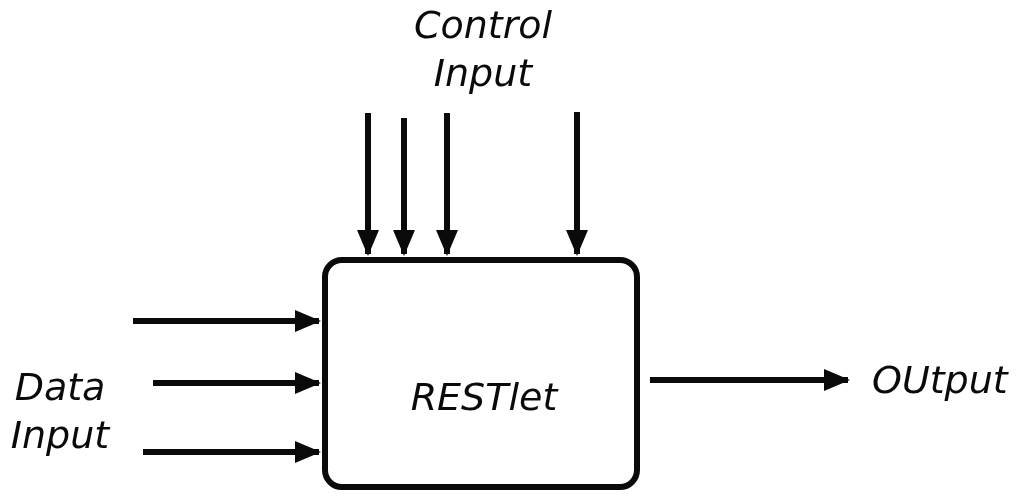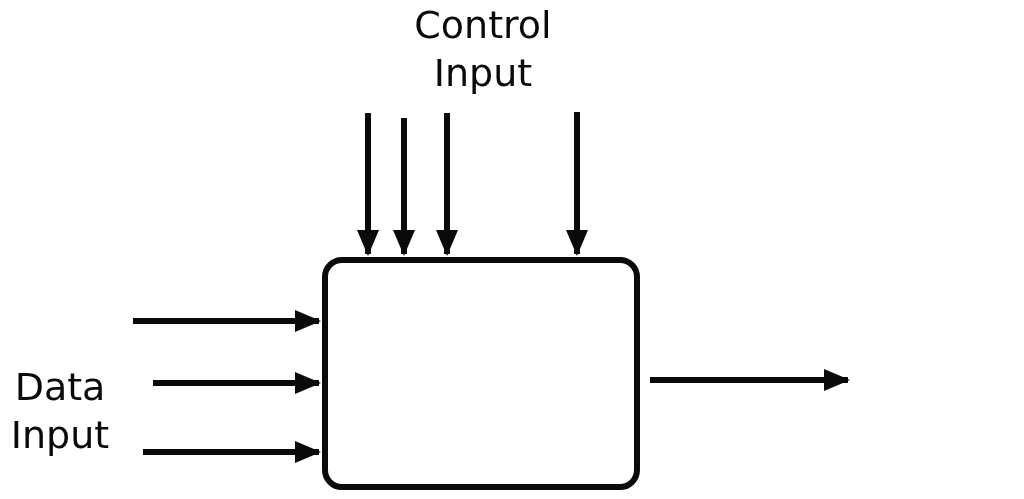--- a/index.html
+++ b/index.html
@@ -10,20 +10,21 @@
   html, body {
     background: var(--bg);
     font-family: "DejaVu Sans", "Liberation Sans", sans-serif;
   }
   .canvas {
     position: relative;
     width: 1024px;
     height: 499px;
     background: var(--bg);
     overflow: hidden;
+    font-style: italic;
   }
   .arrow-layer {
     position: absolute;
     left: 0; top: 0;
     width: 1024px; height: 499px;
   }
   .arrow-layer line {
     stroke: var(--ink);
     stroke-width: 6;
   }
@@ -78,15 +79,17 @@
   </svg>
 
   <div class="restlet-box"></div>
 
   <div class="label centered control-label">Control
 Input</div>
 
   <div class="label centered data-label">Data
 Input</div>
 
+  <div class="label output-label">OUtput</div>
 
+  <div class="label centered box-label">RESTlet</div>
 
 </div>
 
 </body></html>

